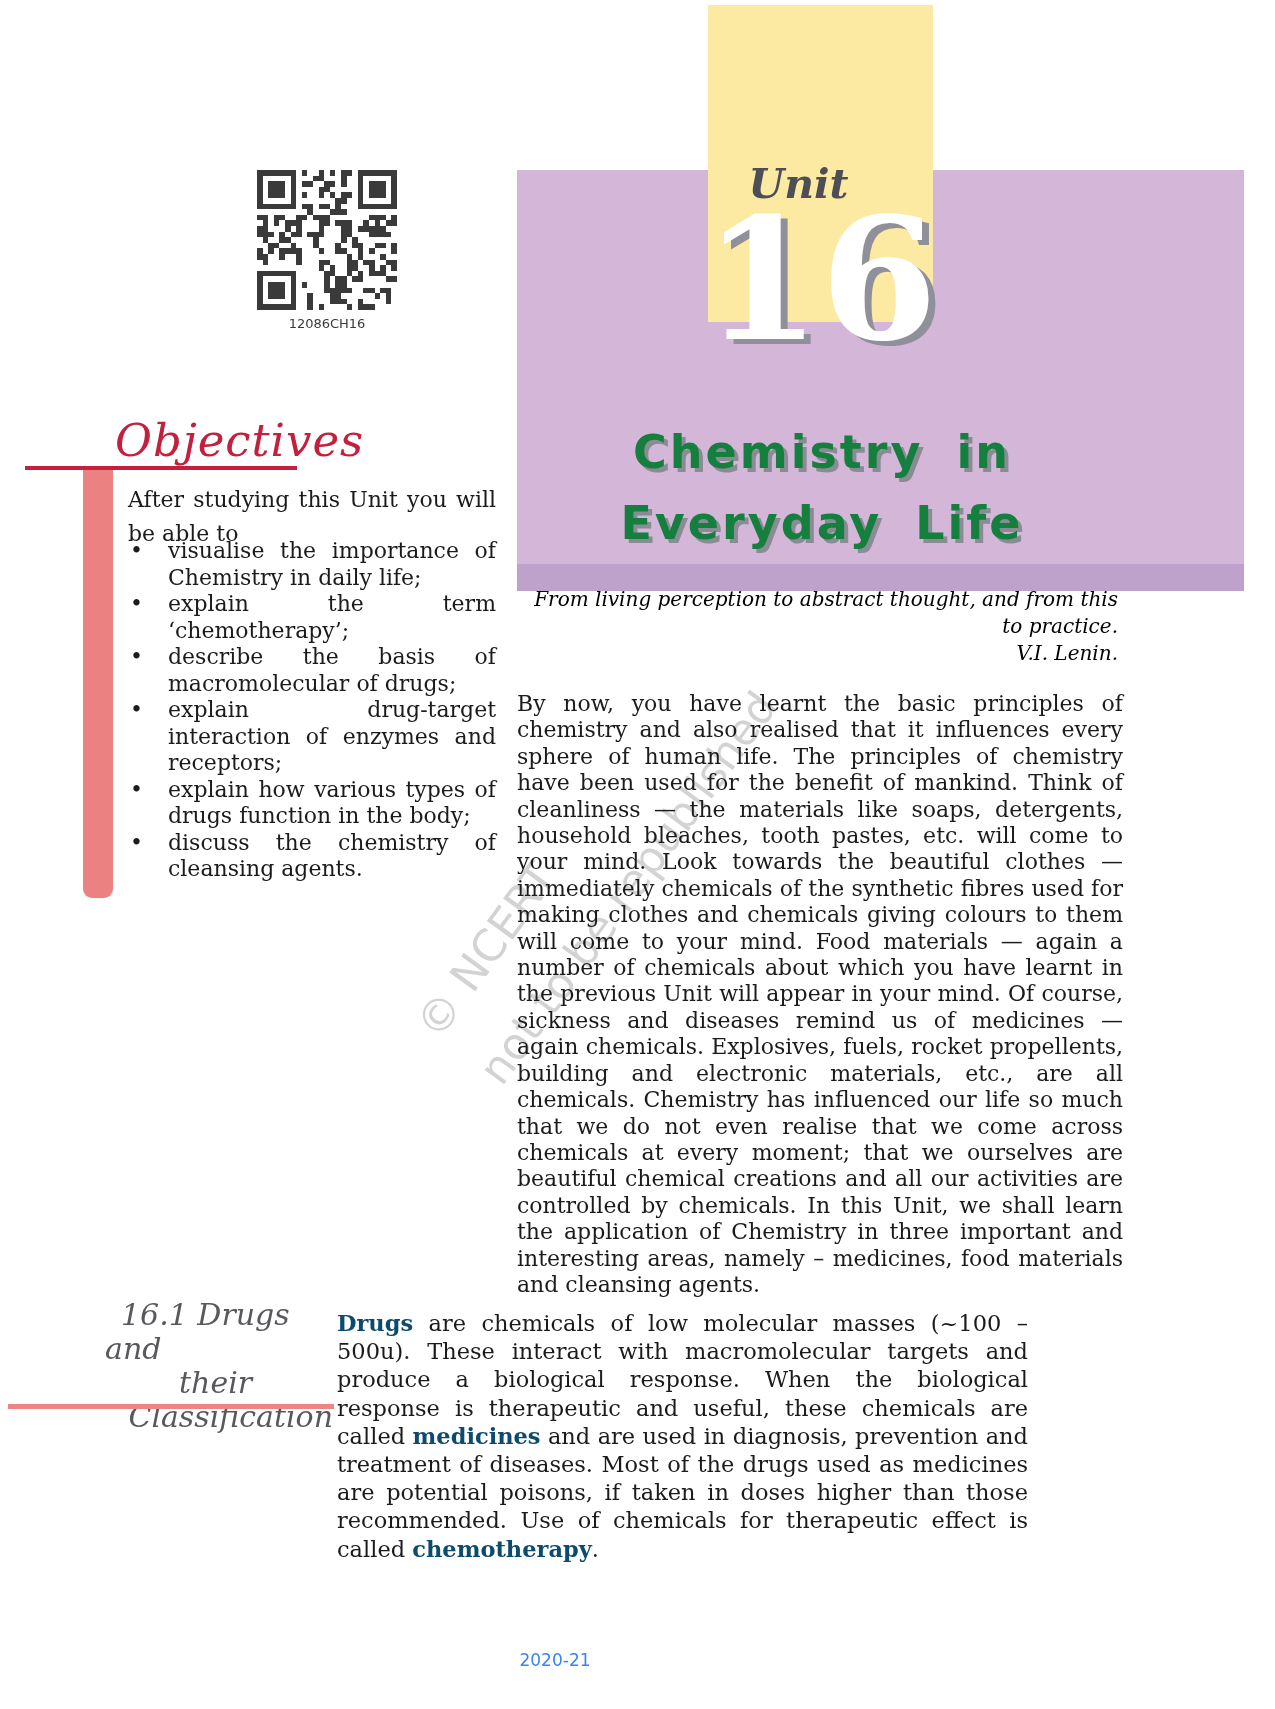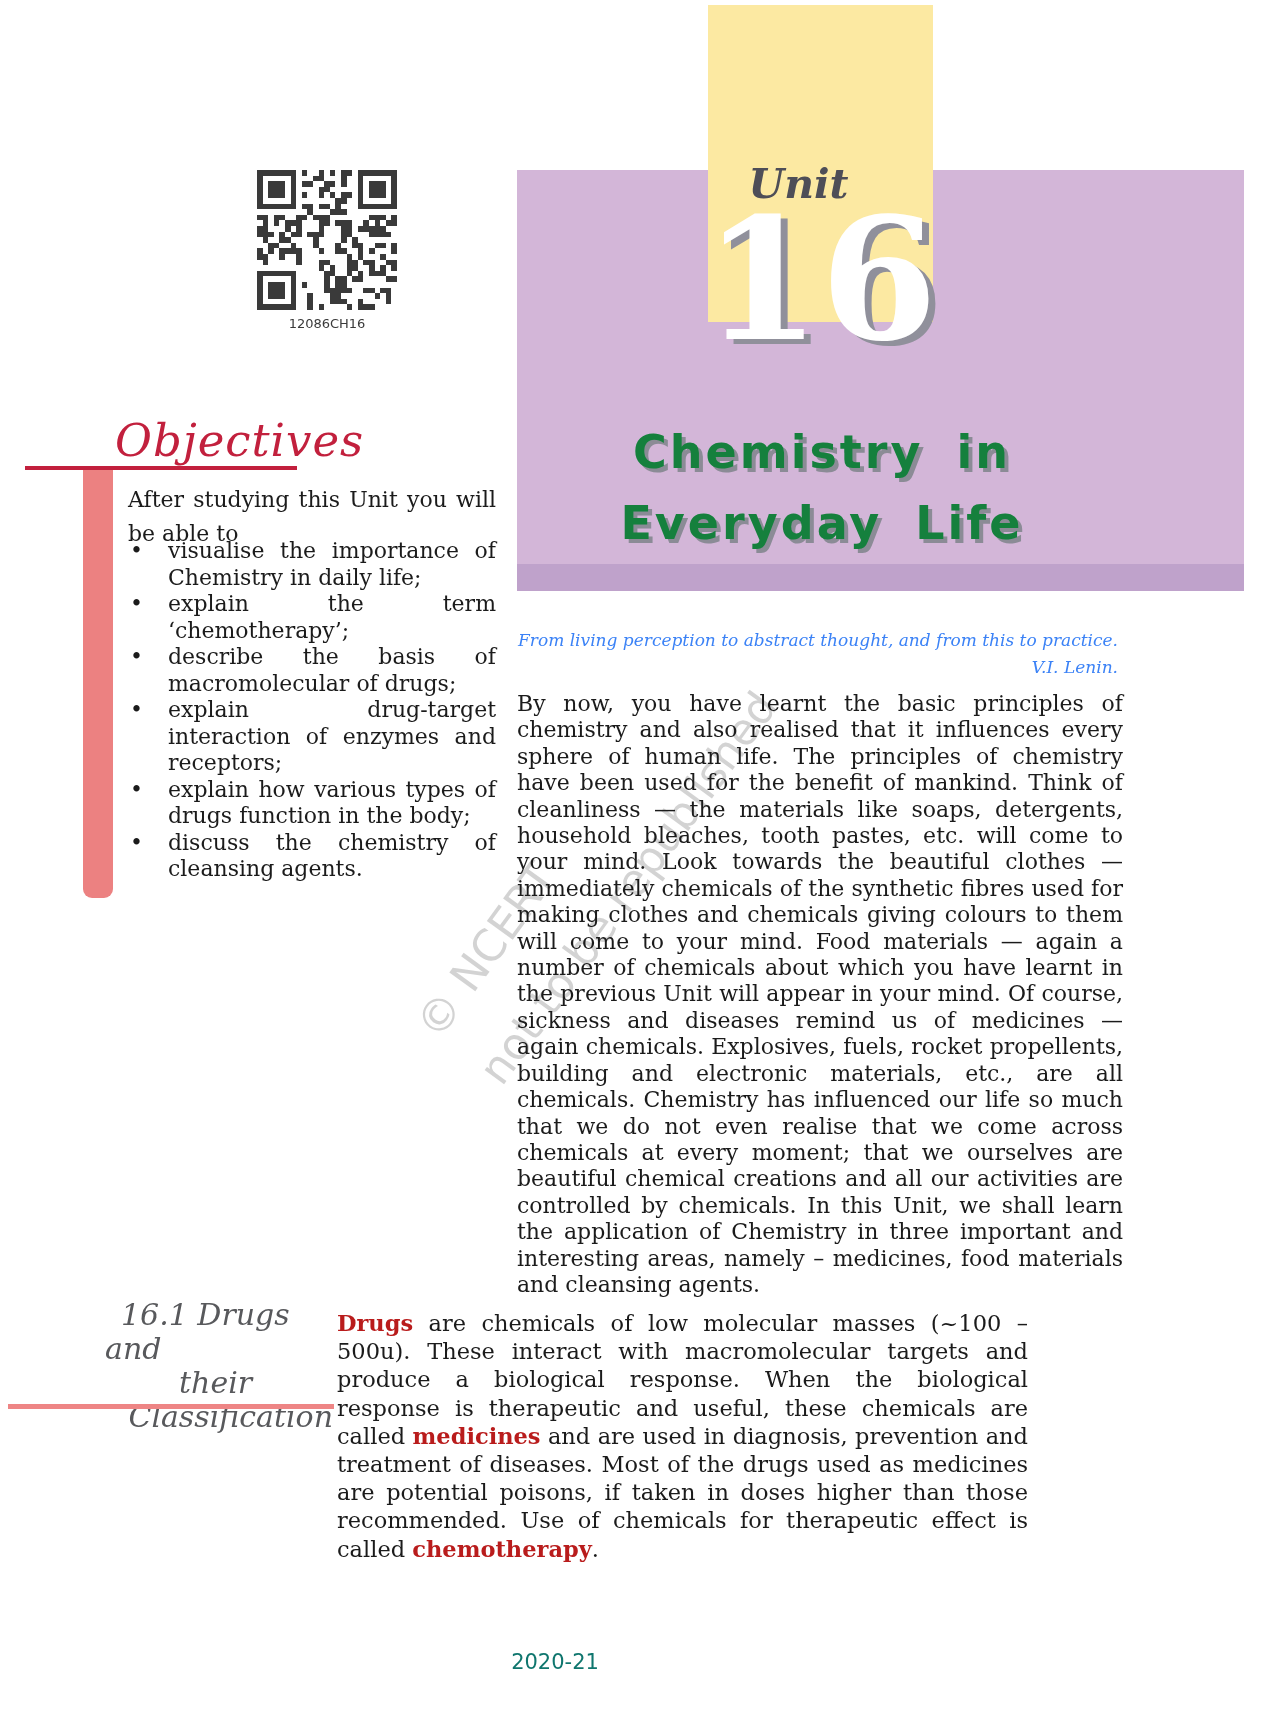--- a/index.html
+++ b/index.html
@@ -27,22 +27,22 @@
     text-shadow:7px 5px 0 #90909b;
   }
   #banner-title{
     position:absolute;left:517px;top:417px;width:610px;text-align:center;z-index:3;
     font-family:"DejaVu Sans","Liberation Sans",sans-serif;font-weight:800;
     font-size:46px;line-height:71px;letter-spacing:3px;word-spacing:14px;color:#15803d;
     text-shadow:4px 4px 0 #8b8b96;
   }
   
   #quote-block{
-    position:absolute;left:517px;top:627px;width:601px;text-align:right;z-index:2;
-    font-style:italic;font-size:17px;line-height:27px;color:#3b82f6;
+    position:absolute;left:517px;top:586px;width:601px;text-align:right;z-index:2;
+    font-style:italic;font-size:20px;line-height:27px;color:#000000;
   }
   
   #intro-para{
     position:absolute;left:517px;top:691px;width:606px;z-index:2;
     font-size:22px;line-height:26.4px;color:#1b1b1b;text-align:justify;
   }
   
   #objectives-heading{
     position:absolute;left:115px;top:414px;z-index:2;
     font-style:italic;font-size:45px;color:#c2203d;letter-spacing:1px;
@@ -67,32 +67,32 @@
   }
   #section-heading .l1{text-indent:16px;}
   #section-heading .l2{padding-left:74px;}
   #section-heading .l3{text-align:right;}
   #section-rule{position:absolute;left:8px;top:1404px;width:326px;height:5px;background:#ee8585;z-index:2;}
   
   #drugs-para{
     position:absolute;left:337px;top:1309px;width:691px;z-index:2;
     font-size:22.5px;line-height:28.2px;color:#1b1b1b;text-align:justify;
   }
-  .key-term{font-weight:bold;color:#b91c1c;}
+  .key-term{font-weight:bold;color:#0c4a6e;}
   
   #watermark{
     position:absolute;left:395px;top:1010px;z-index:0;
     transform:rotate(-54deg);transform-origin:left top;
     font-family:"DejaVu Sans","Liberation Sans",sans-serif;
     font-size:44px;line-height:78px;color:rgba(150,150,150,0.42);white-space:nowrap;
   }
   
   #footer{
     position:absolute;left:0;top:1650px;width:1110px;text-align:center;z-index:2;
-    font-family:"DejaVu Sans","Liberation Sans",sans-serif;font-size:21px;color:#0f766e;
+    font-family:"DejaVu Sans","Liberation Sans",sans-serif;font-size:17px;color:#3b82f6;
   }
 </style>
 </head>
 <body>
 
 <div id="page">
 
   <svg id="qr-svg" viewBox="0 0 25 25" shape-rendering="crispEdges">
       <rect x="8" y="0" width="1" height="1" fill="#3a3a3a"></rect>
       <rect x="11" y="0" width="1" height="1" fill="#3a3a3a"></rect>

